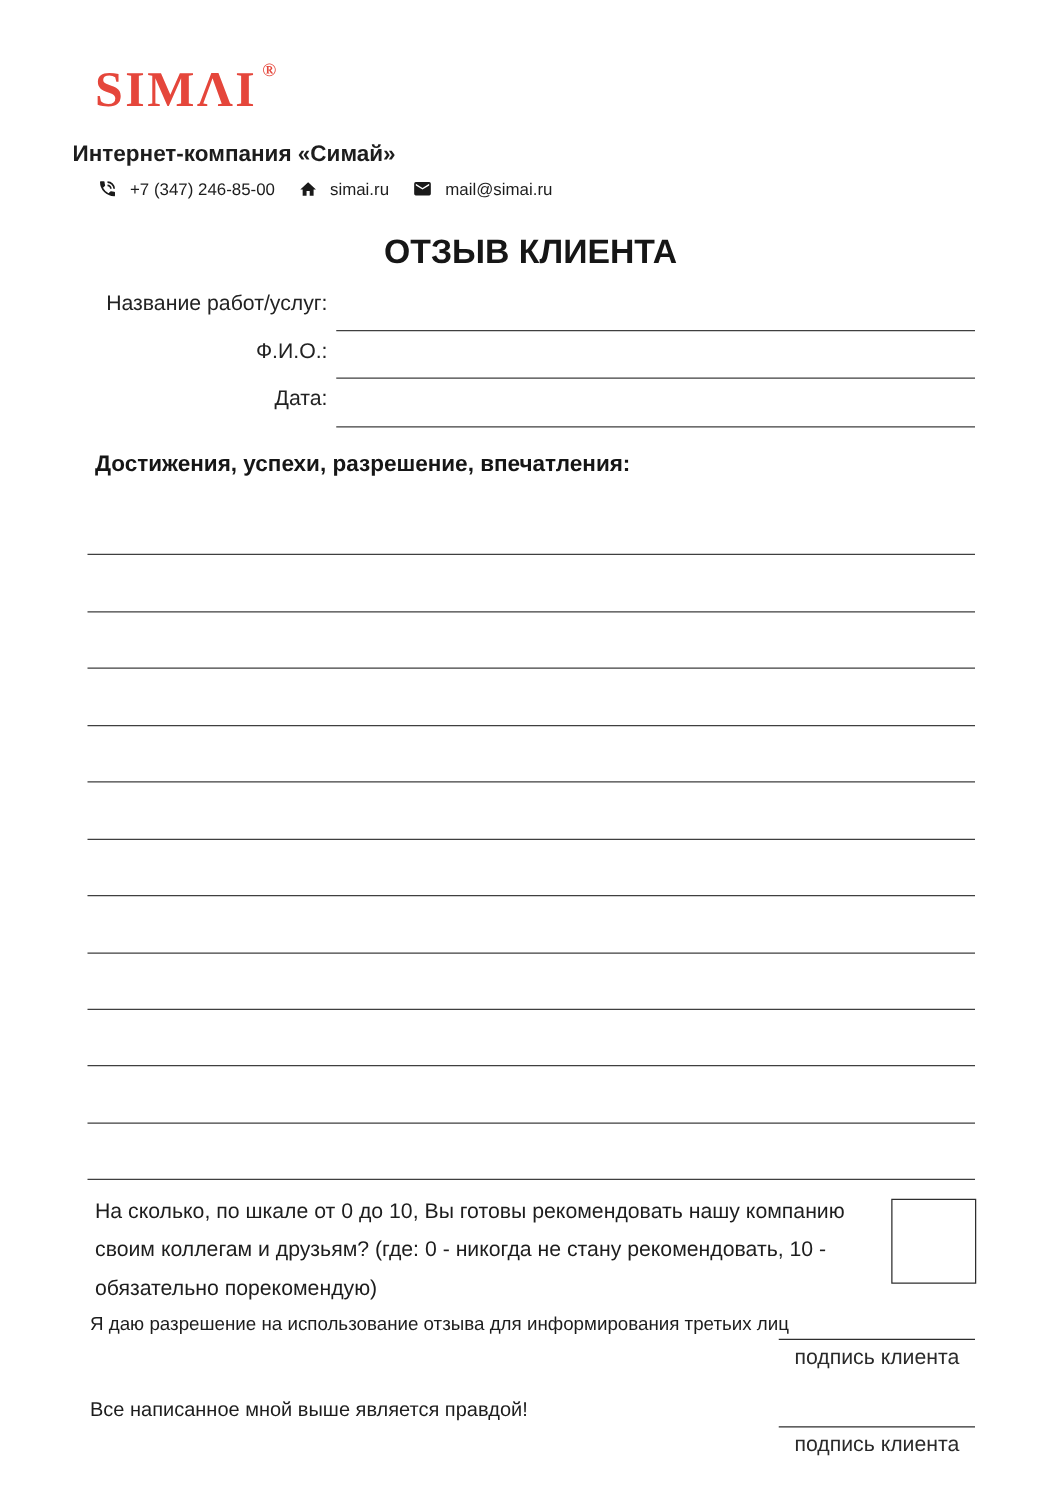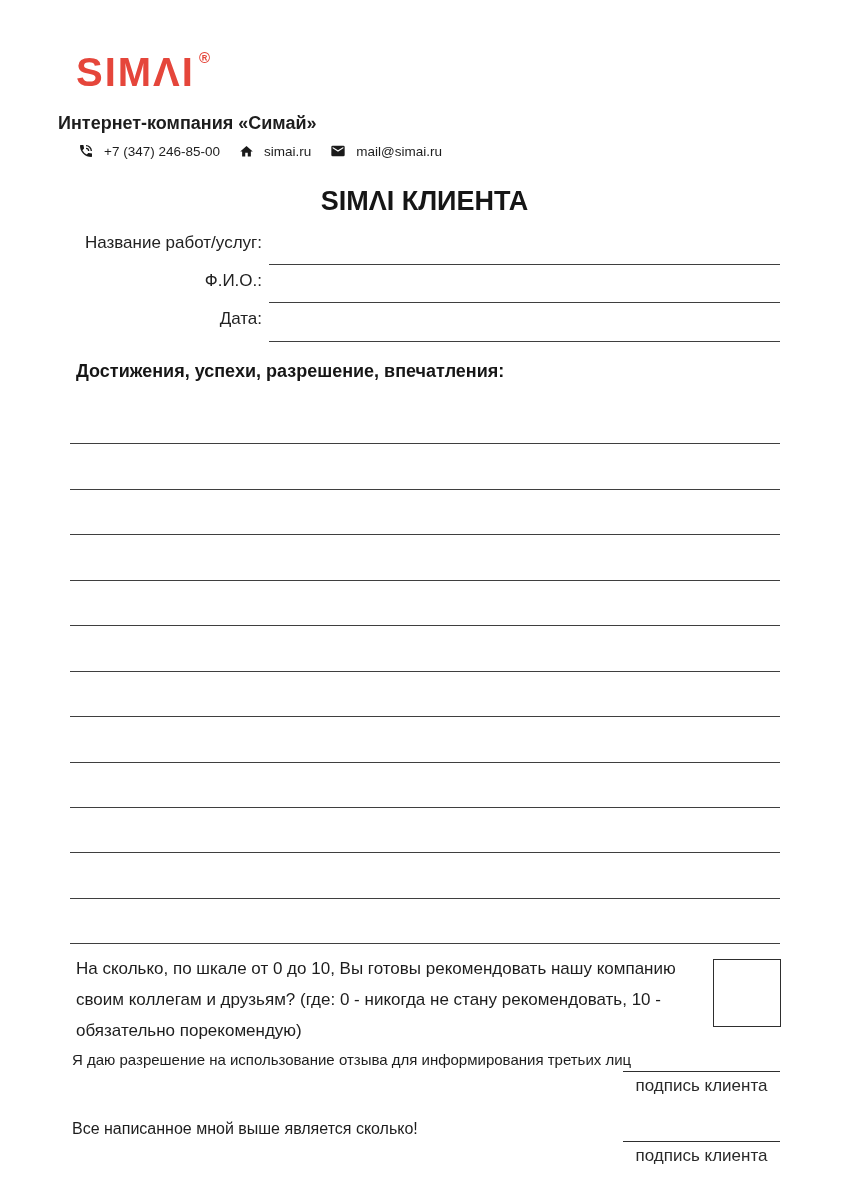--- a/index.html
+++ b/index.html
@@ -10,21 +10,21 @@
     font-family:"Liberation Sans","DejaVu Sans",sans-serif;
     color:#1d1d1d;
     overflow:hidden;
   }
   
   .logo{
     position:absolute;left:76px;top:52px;
     font-weight:bold;font-size:40px;line-height:1;
     color:var(--brand-red,#e5463b);
     letter-spacing:2px;
-    display:flex;align-items:flex-start;
+    display:flex;align-items:flex-start;font-family:Liberation Serif, serif;
   }
   .logo .rmark{
     font-size:15px;font-weight:bold;letter-spacing:0;
     margin-left:4px;margin-top:-2px;
   }
   .company-name{
     position:absolute;left:58px;top:113px;
     font-size:18px;font-weight:bold;color:#1d1d1d;
   }
   .contacts{
@@ -126,21 +126,21 @@
     <div class="contact-item">
       <span>
         <svg width="16" height="16" viewBox="0 0 24 24">
             <path d="M20 4H4a2 2 0 0 0-2 2v12a2 2 0 0 0 2 2h16a2 2 0 0 0 2-2V6a2 2 0 0 0-2-2zm0 4l-8 5-8-5V6l8 5 8-5v2z"></path>
           </svg>
       </span>
       <span>mail@simai.ru</span>
     </div>
   </div>
 
-  <div class="doc-title">SIMΛI КЛИЕНТА</div>
+  <div class="doc-title">ОТЗЫВ КЛИЕНТА</div>
 
   <div class="field-label lbl-1">Название работ/услуг:</div>
   <div class="field-line ln-1"></div>
 
   <div class="field-label lbl-2">Ф.И.О.:</div>
   <div class="field-line ln-2"></div>
 
   <div class="field-label lbl-3">Дата:</div>
   <div class="field-line ln-3"></div>
 
@@ -160,17 +160,17 @@
       <div class="rule"></div>
     </div>
 
   <div class="nps-question">На сколько, по шкале от 0 до 10, Вы готовы рекомендовать нашу компанию своим коллегам и друзьям? (где: 0 - никогда не стану рекомендовать, 10 - обязательно порекомендую)</div>
   <div class="nps-box"></div>
 
   <div class="consent-text">Я даю разрешение на использование отзыва для информирования третьих лиц</div>
   <div class="sig-line sig-1"></div>
   <div class="sig-caption cap-1">подпись клиента</div>
 
-  <div class="truth-text">Все написанное мной выше является сколько!</div>
+  <div class="truth-text">Все написанное мной выше является правдой!</div>
   <div class="sig-line sig-2"></div>
   <div class="sig-caption cap-2">подпись клиента</div>
 
 </div>
 
 </body></html>

